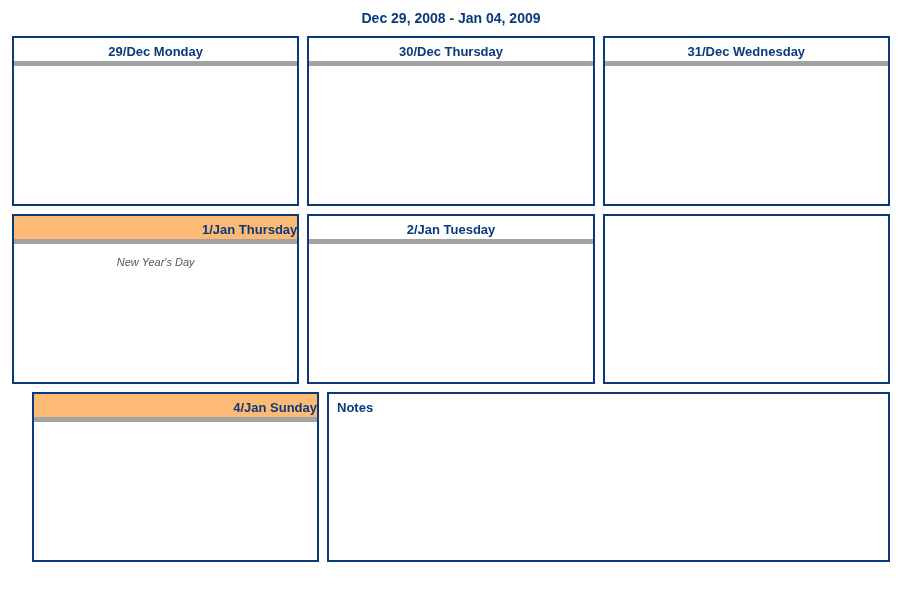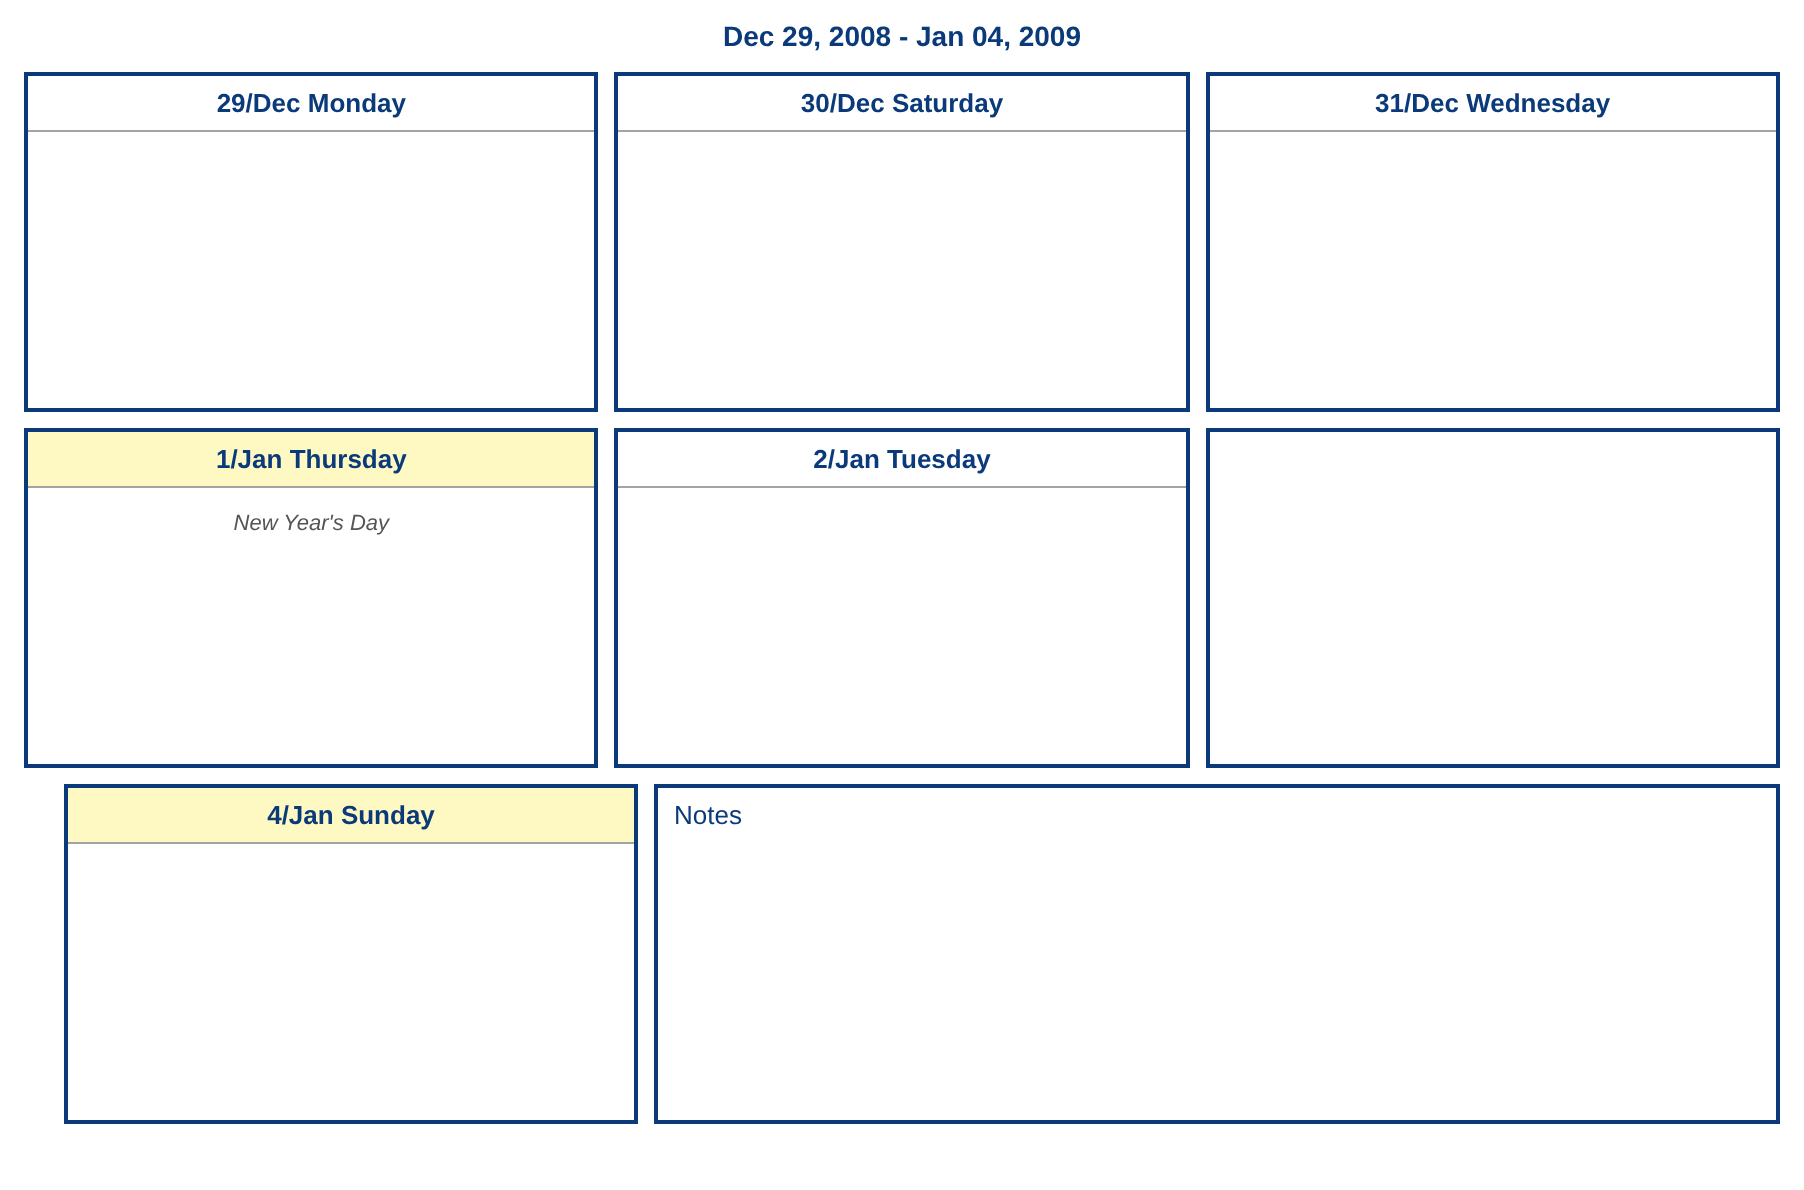--- a/index.html
+++ b/index.html
@@ -48,31 +48,32 @@
     flex: 2 1 0;
     height: 170px;
   }
   .header {
     height: 28px;
     line-height: 28px;
     text-align: center;
     font-size: 13px;
     font-weight: bold;
     color: #0a3a7a;
-    border-bottom: 1px solid #a3a3a3;
+    border-bottom: 5px solid #a3a3a3;
     background: #ffffff;
   }
   .header.weekend {
-    background: #fef9c3;
+    background: #fdba74;
+    text-align: right;
   }
   .notes-header {
     height: 28px;
     line-height: 28px;
     font-size: 13px;
-    font-weight: normal;
+    font-weight: bold;
     color: #0a3a7a;
     padding-left: 8px;
     background: #ffffff;
   }
   .body {
     flex: 1;
     padding: 12px 6px 0 6px;
   }
   .event {
     font-size: 11px;
@@ -100,21 +101,21 @@
   <div class="grid">
 
     <div class="row">
       <div class="cell day-cell">
         <div class="header">29/Dec Monday</div>
         <div class="body">
           <div class="event"></div>
         </div>
       </div>
       <div class="cell day-cell">
-        <div class="header">30/Dec Saturday</div>
+        <div class="header">30/Dec Thursday</div>
         <div class="body">
           <div class="event"></div>
         </div>
       </div>
       <div class="cell day-cell">
         <div class="header">31/Dec Wednesday</div>
         <div class="body">
           <div class="event"></div>
         </div>
       </div>

